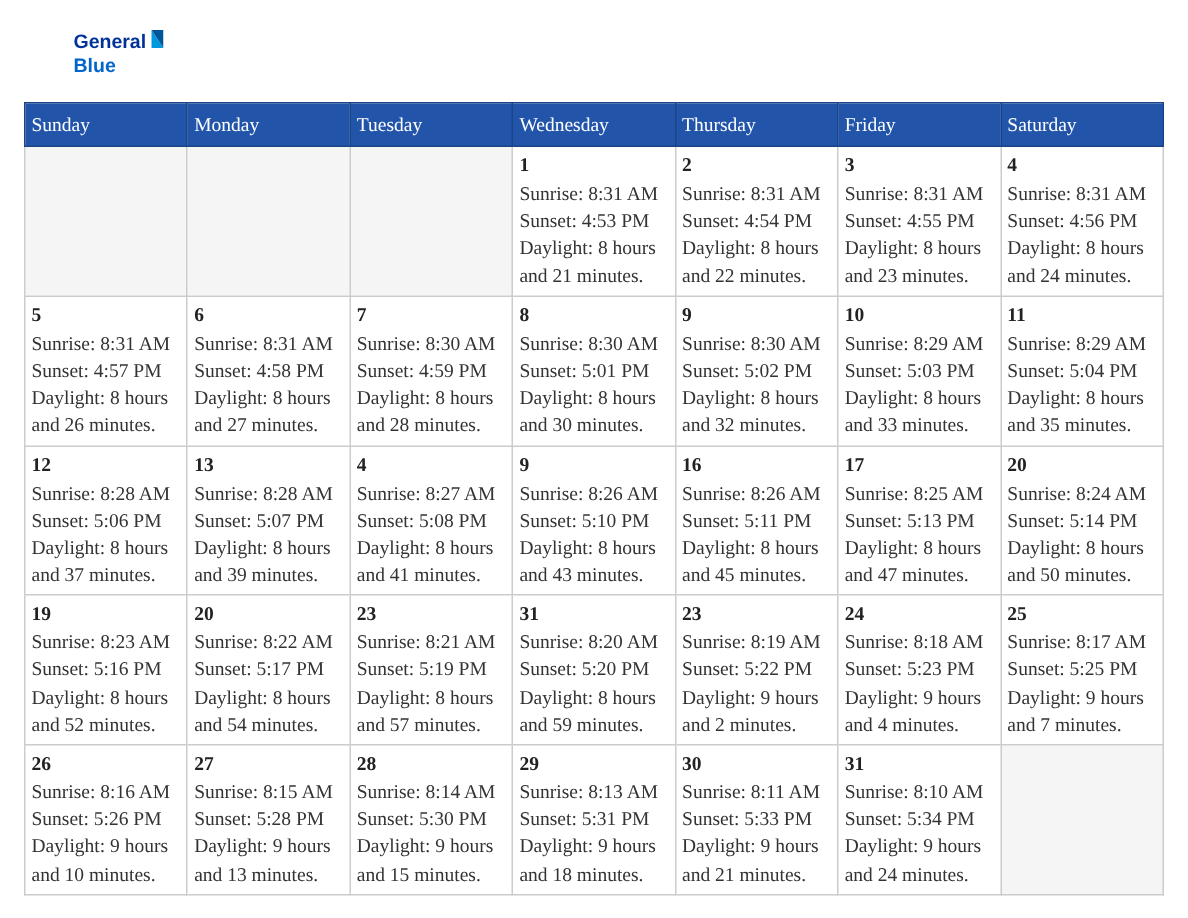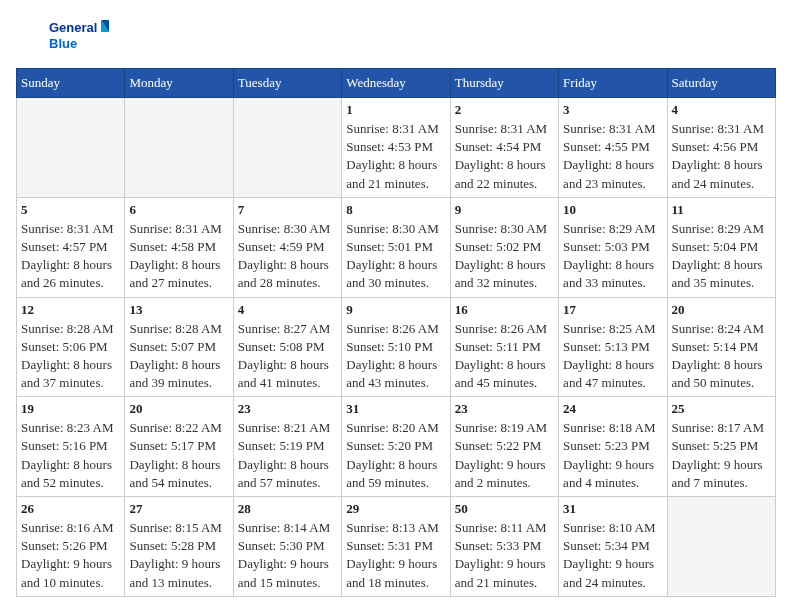--- a/index.html
+++ b/index.html
@@ -225,21 +225,21 @@
         </td>
         <td>
           <div class="day-number">28</div>
           <div class="day-info">Sunrise: 8:14 AM<br>Sunset: 5:30 PM<br>Daylight: 9 hours<br>and 15 minutes.</div>
         </td>
         <td>
           <div class="day-number">29</div>
           <div class="day-info">Sunrise: 8:13 AM<br>Sunset: 5:31 PM<br>Daylight: 9 hours<br>and 18 minutes.</div>
         </td>
         <td>
-          <div class="day-number">50</div>
+          <div class="day-number">30</div>
           <div class="day-info">Sunrise: 8:11 AM<br>Sunset: 5:33 PM<br>Daylight: 9 hours<br>and 21 minutes.</div>
         </td>
         <td>
           <div class="day-number">31</div>
           <div class="day-info">Sunrise: 8:10 AM<br>Sunset: 5:34 PM<br>Daylight: 9 hours<br>and 24 minutes.</div>
         </td>
         <td class="empty"></td>
       </tr>
     </tbody>
 </table>

